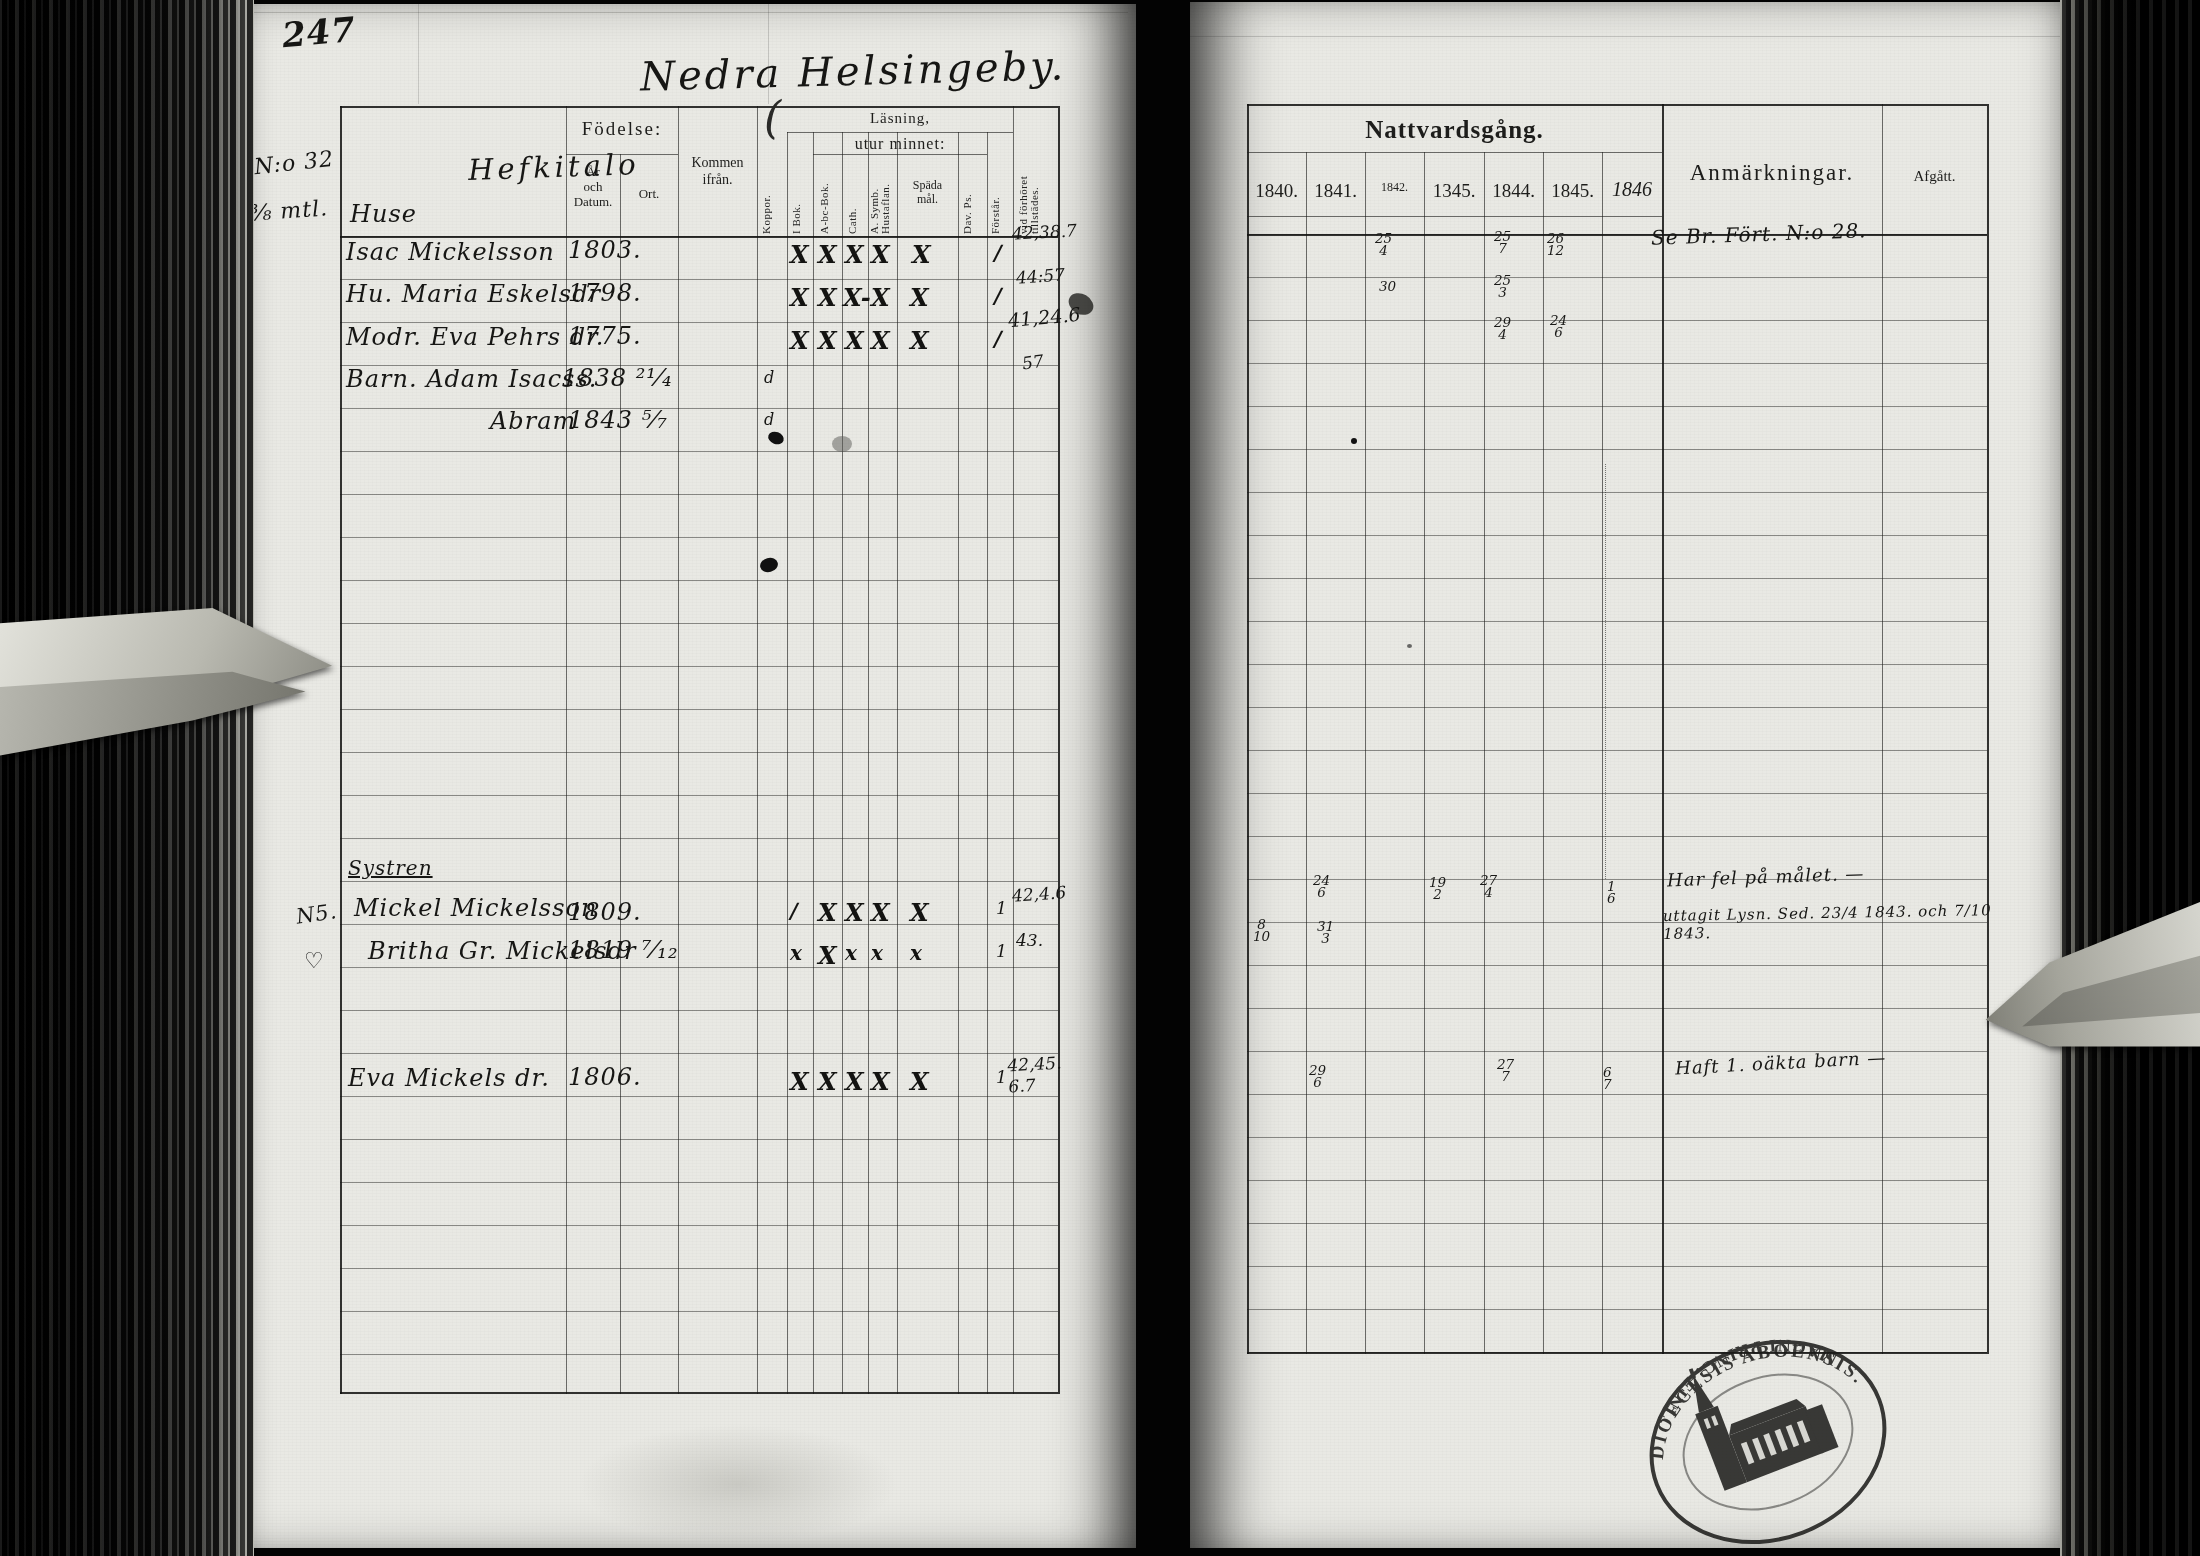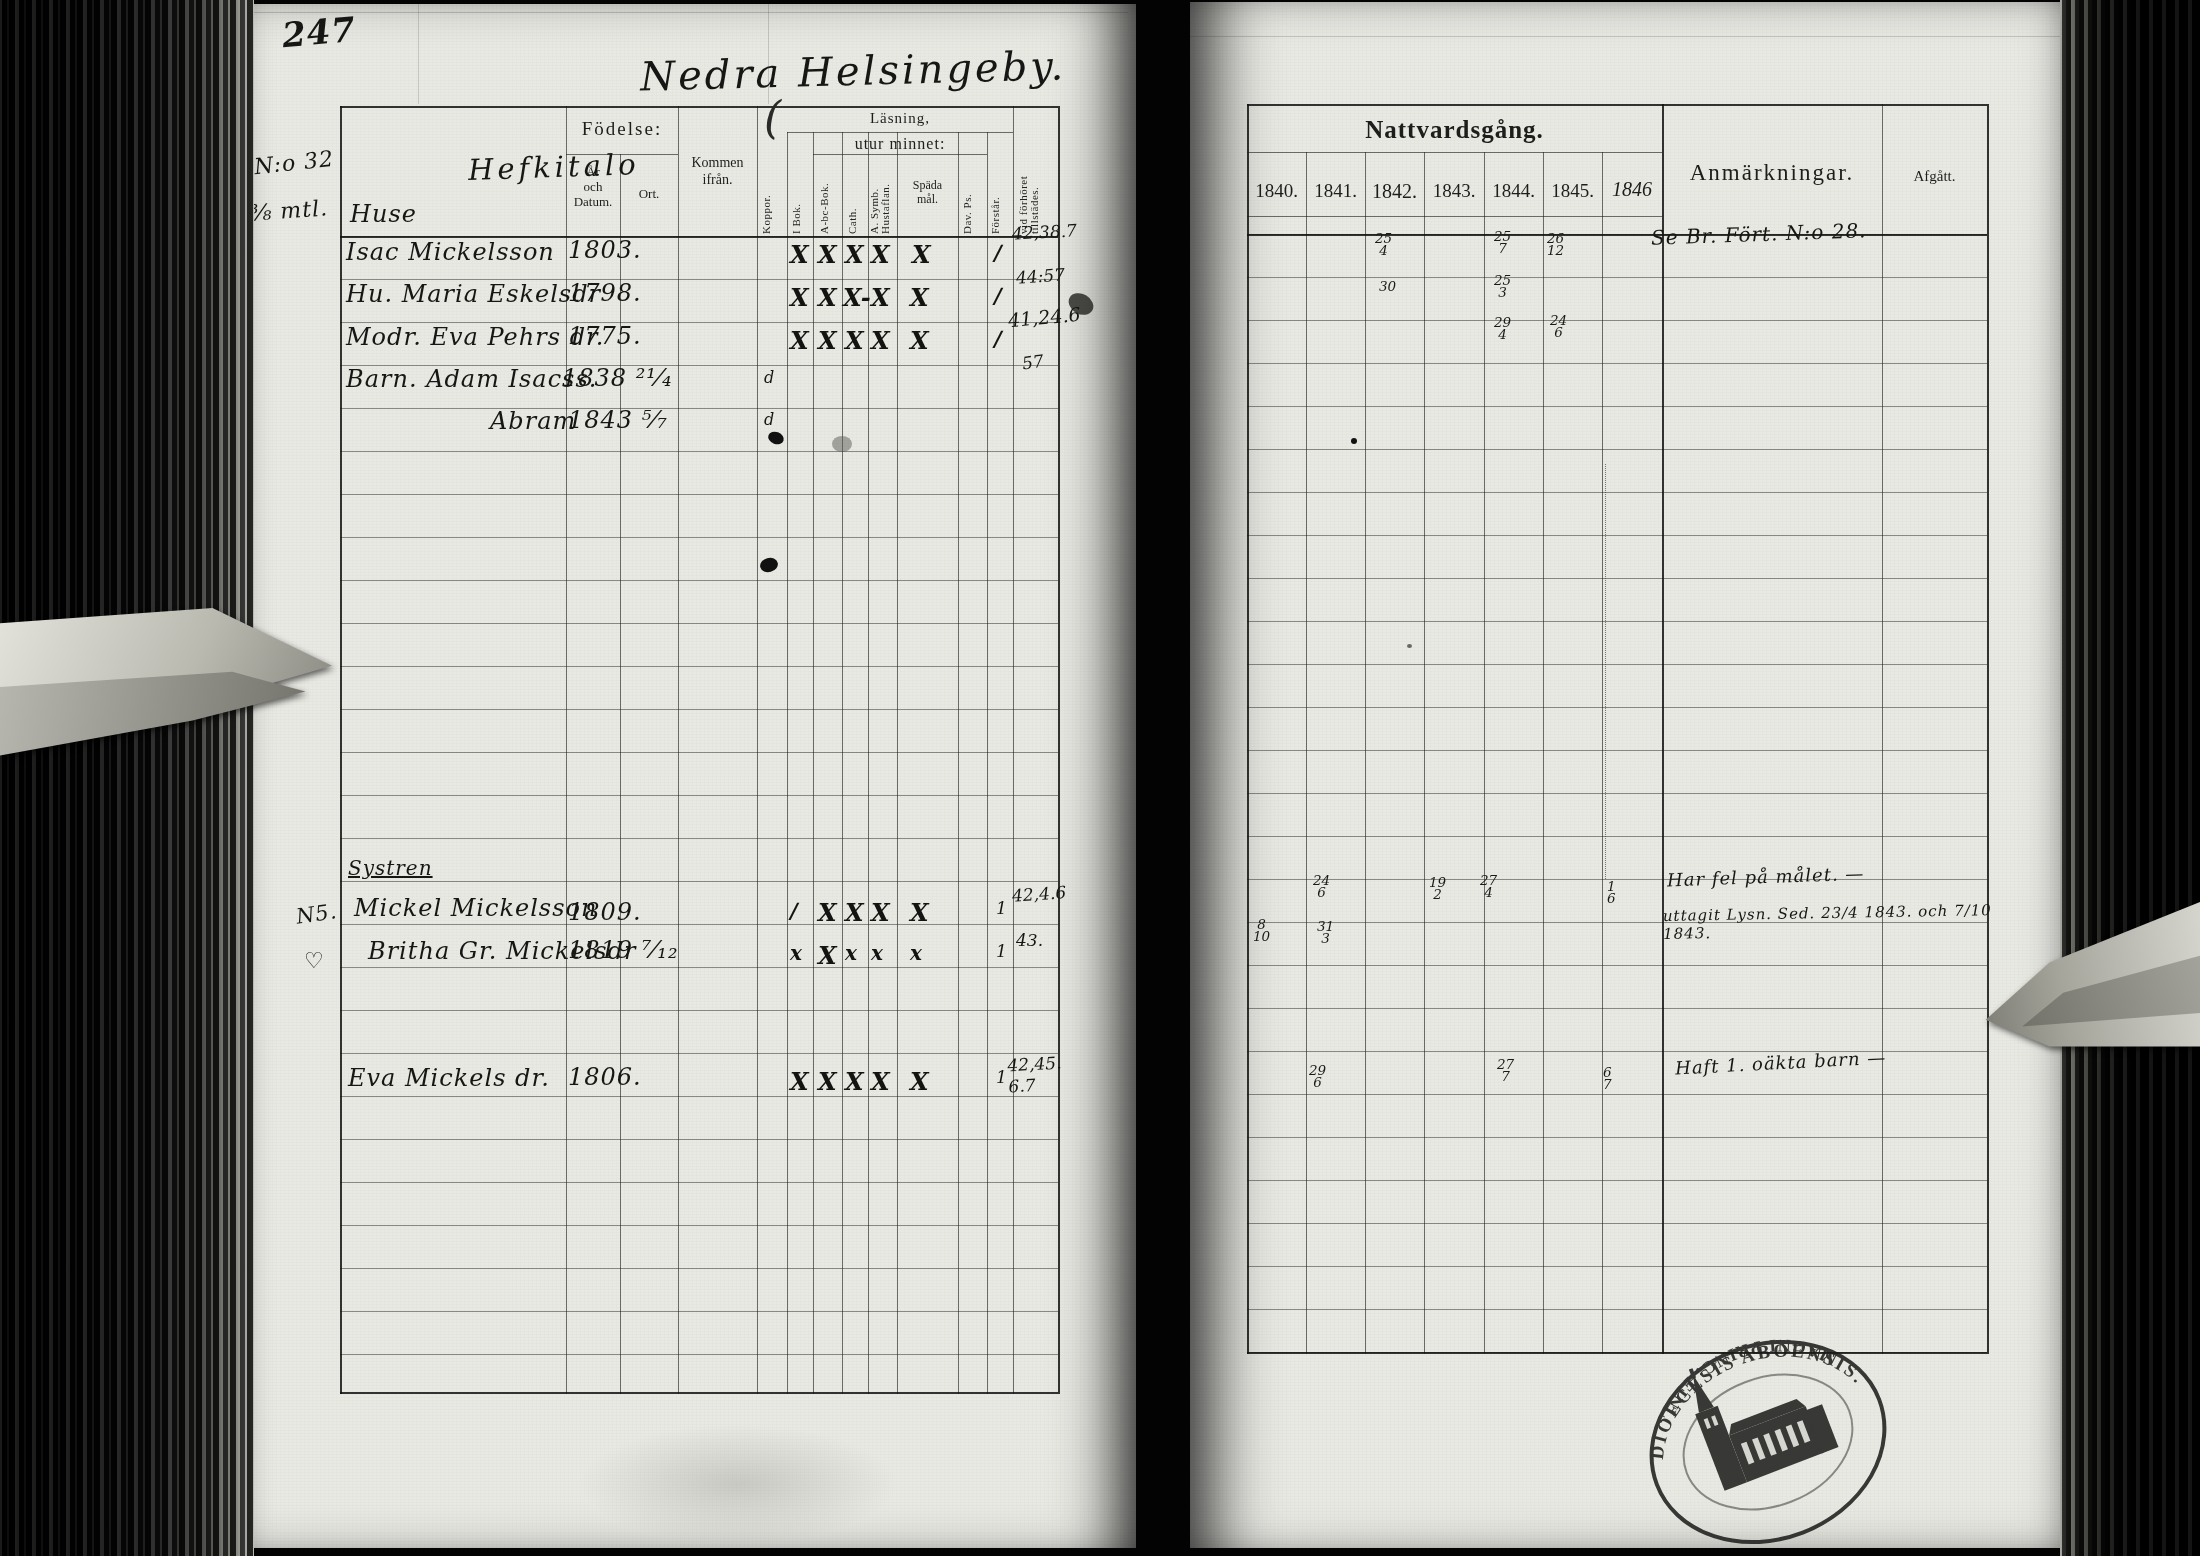--- a/index.html
+++ b/index.html
@@ -236,22 +236,22 @@
         <div class="h w2" style="left:0;top:0;width:740px;"></div>
         <div class="h" style="left:0;top:48px;width:415px;"></div>
         <div class="h" style="left:0;top:112px;width:415px;"></div>
         <div class="h w2" style="left:0;top:130px;width:740px;"></div>
         <div class="h w2" style="left:0;top:1248px;width:740px;"></div>
       </div>
 
       <div class="pt" style="left:0;top:12px;width:415px;text-align:center;font-size:25px;font-weight:bold;letter-spacing:1px;">Nattvardsgång.</div>
       <div class="pt" style="left:0;top:76px;width:59px;text-align:center;font-size:19px;">1840.</div>
       <div class="pt" style="left:59px;top:76px;width:59px;text-align:center;font-size:19px;">1841.</div>
-      <div class="pt" style="left:118px;top:76px;width:59px;text-align:center;font-size:20px;">1842.</div>
-      <div class="pt" style="left:177px;top:76px;width:60px;text-align:center;font-size:19px;">1843.</div>
+      <div class="pt" style="left:118px;top:76px;width:59px;text-align:center;font-size:12px;">1842.</div>
+      <div class="pt" style="left:177px;top:76px;width:60px;text-align:center;font-size:19px;">1345.</div>
       <div class="pt" style="left:237px;top:76px;width:59px;text-align:center;font-size:19px;">1844.</div>
       <div class="pt" style="left:296px;top:76px;width:59px;text-align:center;font-size:19px;">1845.</div>
       <div class="pt" style="left:355px;top:74px;width:60px;text-align:center;font-size:20px;font-style:italic;">1846</div>
       <div class="pt" style="left:415px;top:56px;width:220px;text-align:center;font-size:23px;letter-spacing:2px;">Anmärkningar.</div>
       <div class="pt" style="left:635px;top:64px;width:105px;text-align:center;font-size:15px;">Afgått.</div>
 
       <div class="dotline" style="left:358px;top:360px;height:415px;"></div>
 
       <span class="cfrac" style="left:128px;top:128px;">25
 4</span>

